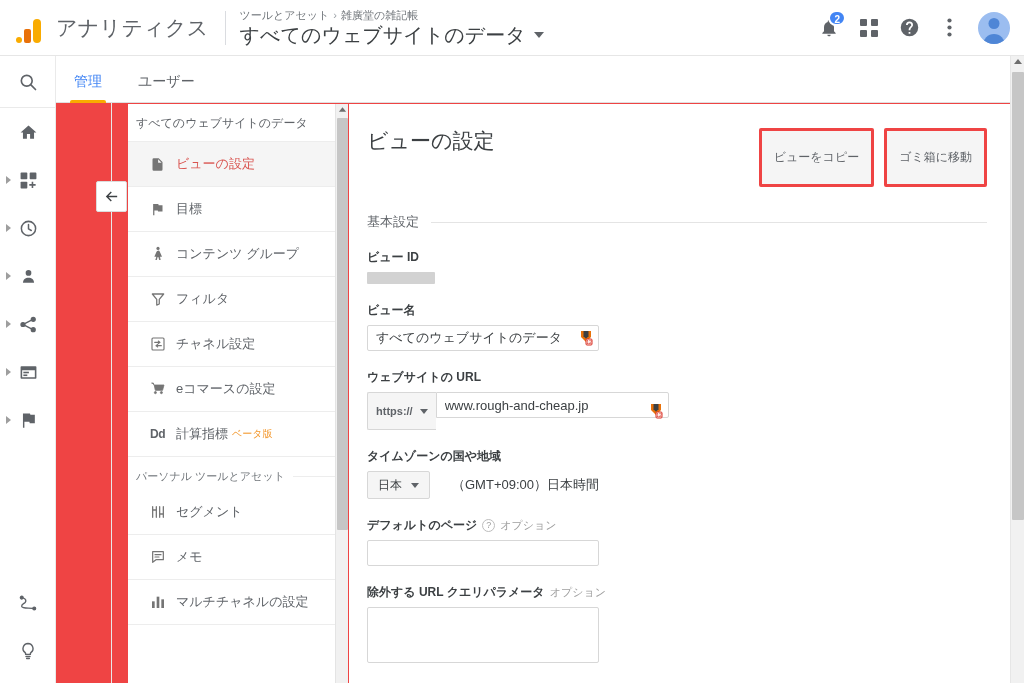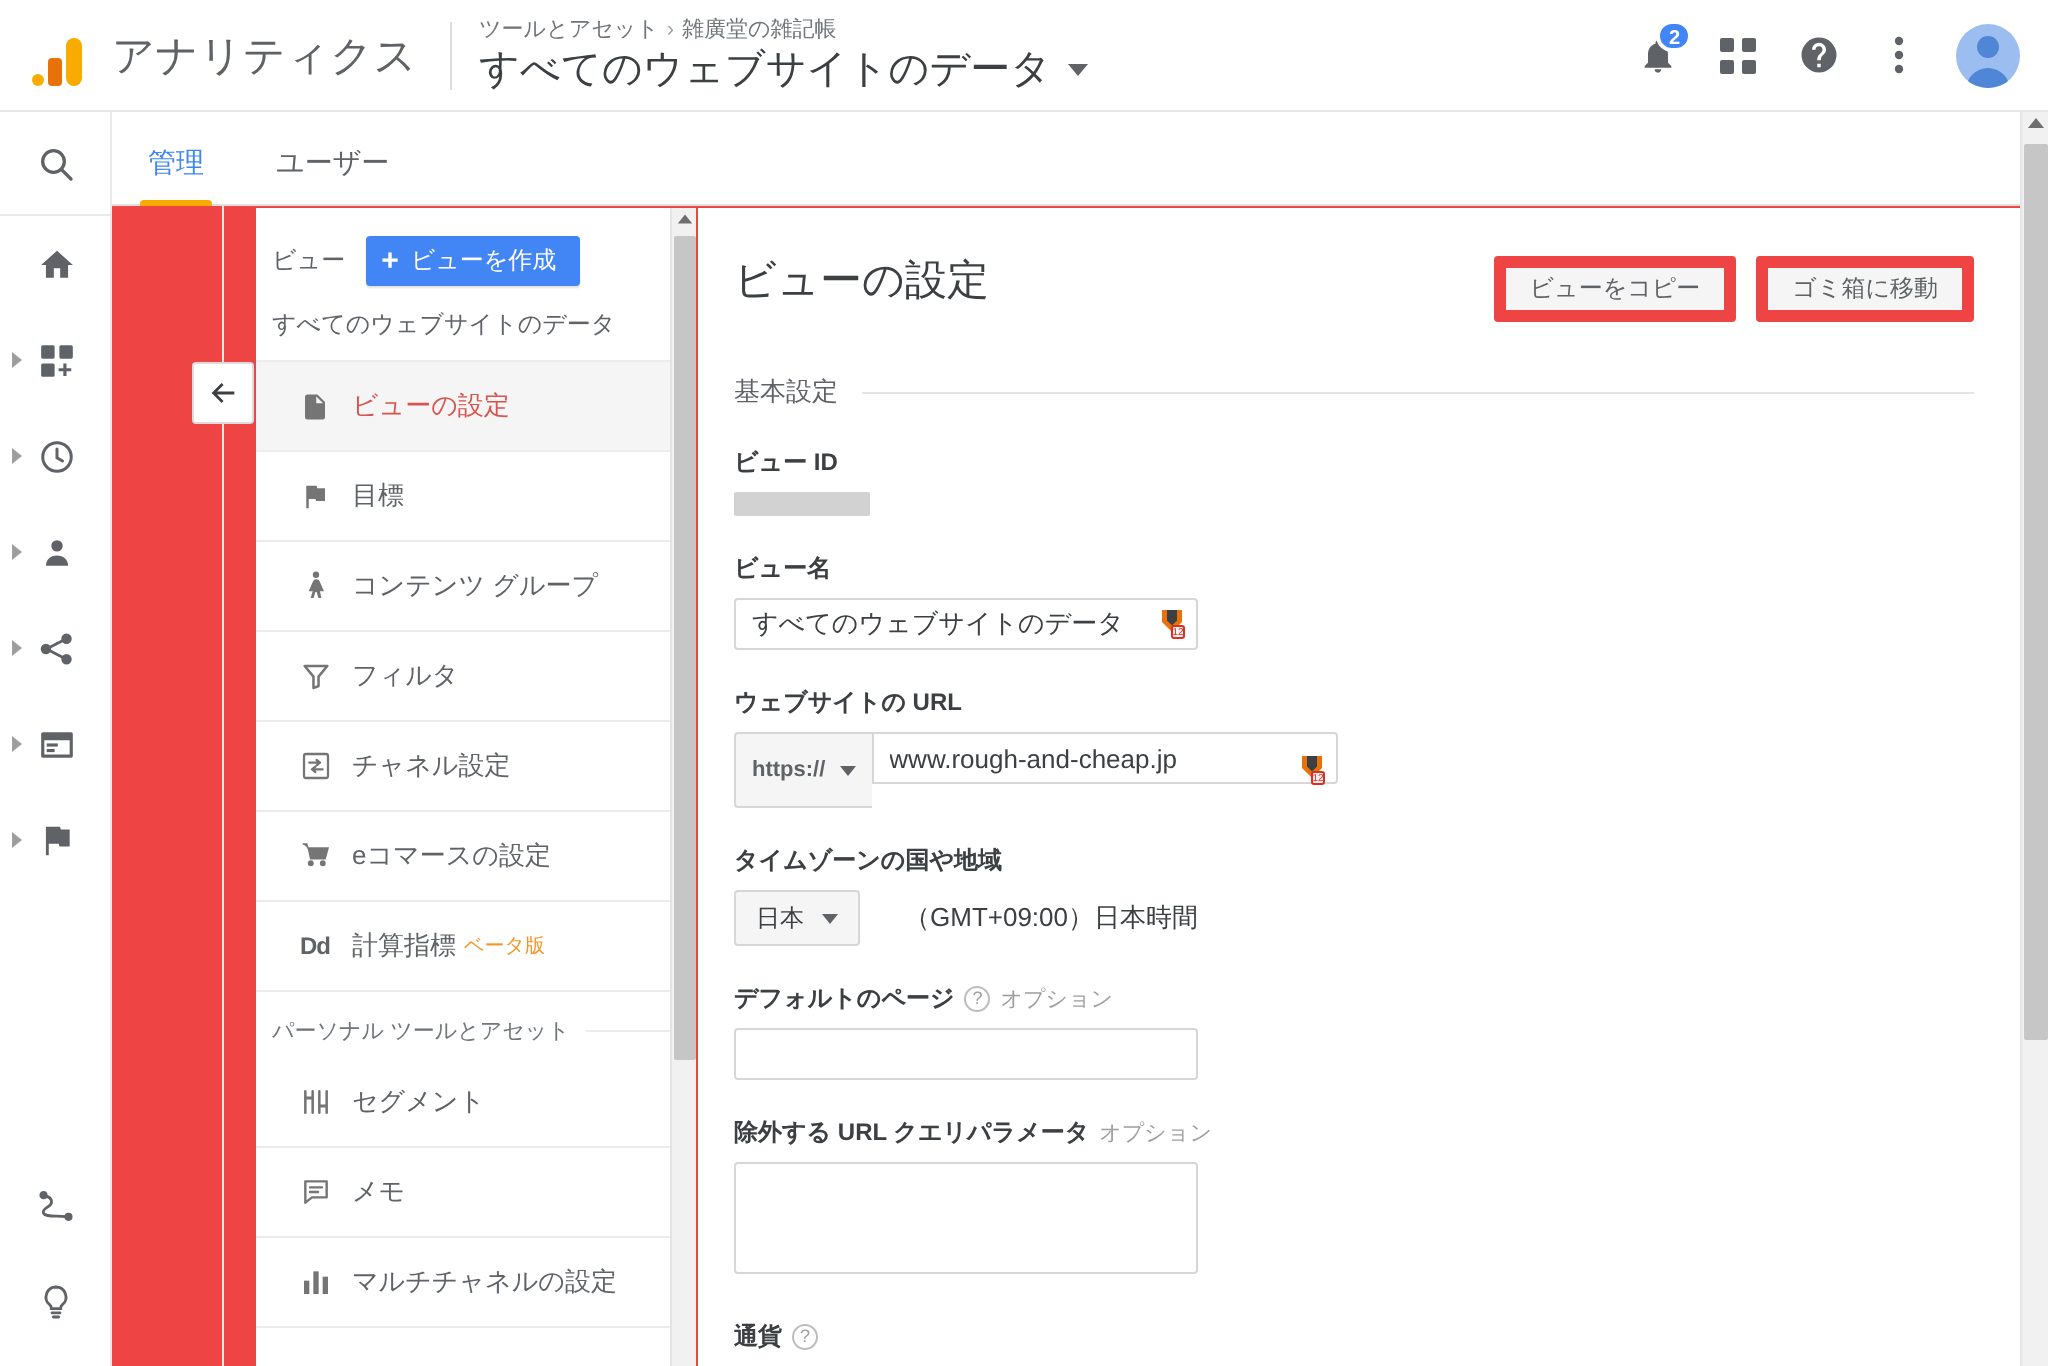--- a/index.html
+++ b/index.html
@@ -151,22 +151,22 @@
 
   
   .content {
     position: absolute; top: 104px; left: 349px; width: 662px; height: 579px;
     background: #fff; overflow: hidden; padding: 24px 0 0 18px;
   }
   .content-head { display: flex; align-items: flex-start; }
   .page-title { font-size: 21px; color: #3c4043; font-weight: 400; line-height: 26px; }
   .head-actions { margin-left: auto; display: flex; gap: 10px; padding-right: 24px; }
   .gbtn {
-    background: #f5f5f5; border: 6px solid #ef4444; border-radius: 2px;
-    font-size: 12px; color: #5f6368; padding: 4px 12px; cursor: pointer; white-space: nowrap;
+    background: #f5f5f5; border: 3px solid #ef4444; border-radius: 2px;
+    font-size: 12px; color: #5f6368; padding: 20px 12px; cursor: pointer; white-space: nowrap;
     line-height: 13px;
   }
   .section-head {
     display: flex; align-items: center; gap: 12px; margin-top: 26px; padding-right: 24px;
   }
   .section-title { font-size: 13px; color: #5f6368; white-space: nowrap; }
   .section-rule { flex: 1; height: 1px; background: #e4e4e4; }
 
   .field { margin-top: 18px; }
   .field-label {
@@ -381,27 +381,20 @@
   </div>
 
   <div class="collapse-line"></div>
   <div class="collapse-btn">
     <svg width="17" height="17" viewBox="0 0 24 24" fill="currentColor">
         <path d="M20 11H7.8l4.6-4.6L11 5l-7 7 7 7 1.4-1.4L7.8 13H20z"></path>
       </svg>
   </div>
 
   <div class="navpanel">
-    <div class="nav-head">
-      <span class="nav-head-label">ビュー</span>
-      <span class="create-btn">
-        <span class="plus-ico">+</span>
-        <span>ビューを作成</span>
-      </span>
-    </div>
     <div class="nav-sub">すべてのウェブサイトのデータ</div>
 
     <div class="nav-list">
       <div class="nav-item selected">
         <span class="nav-ico">
           <svg width="15" height="15" viewBox="0 0 24 24" fill="#757575">
               <path d="M14 2H6a2 2 0 0 0-2 2v16a2 2 0 0 0 2 2h12a2 2 0 0 0 2-2V8l-6-6zm-1 7V3.5L18.5 9z"></path>
             </svg>
         </span>
         <span class="nav-label">ビューの設定</span>

